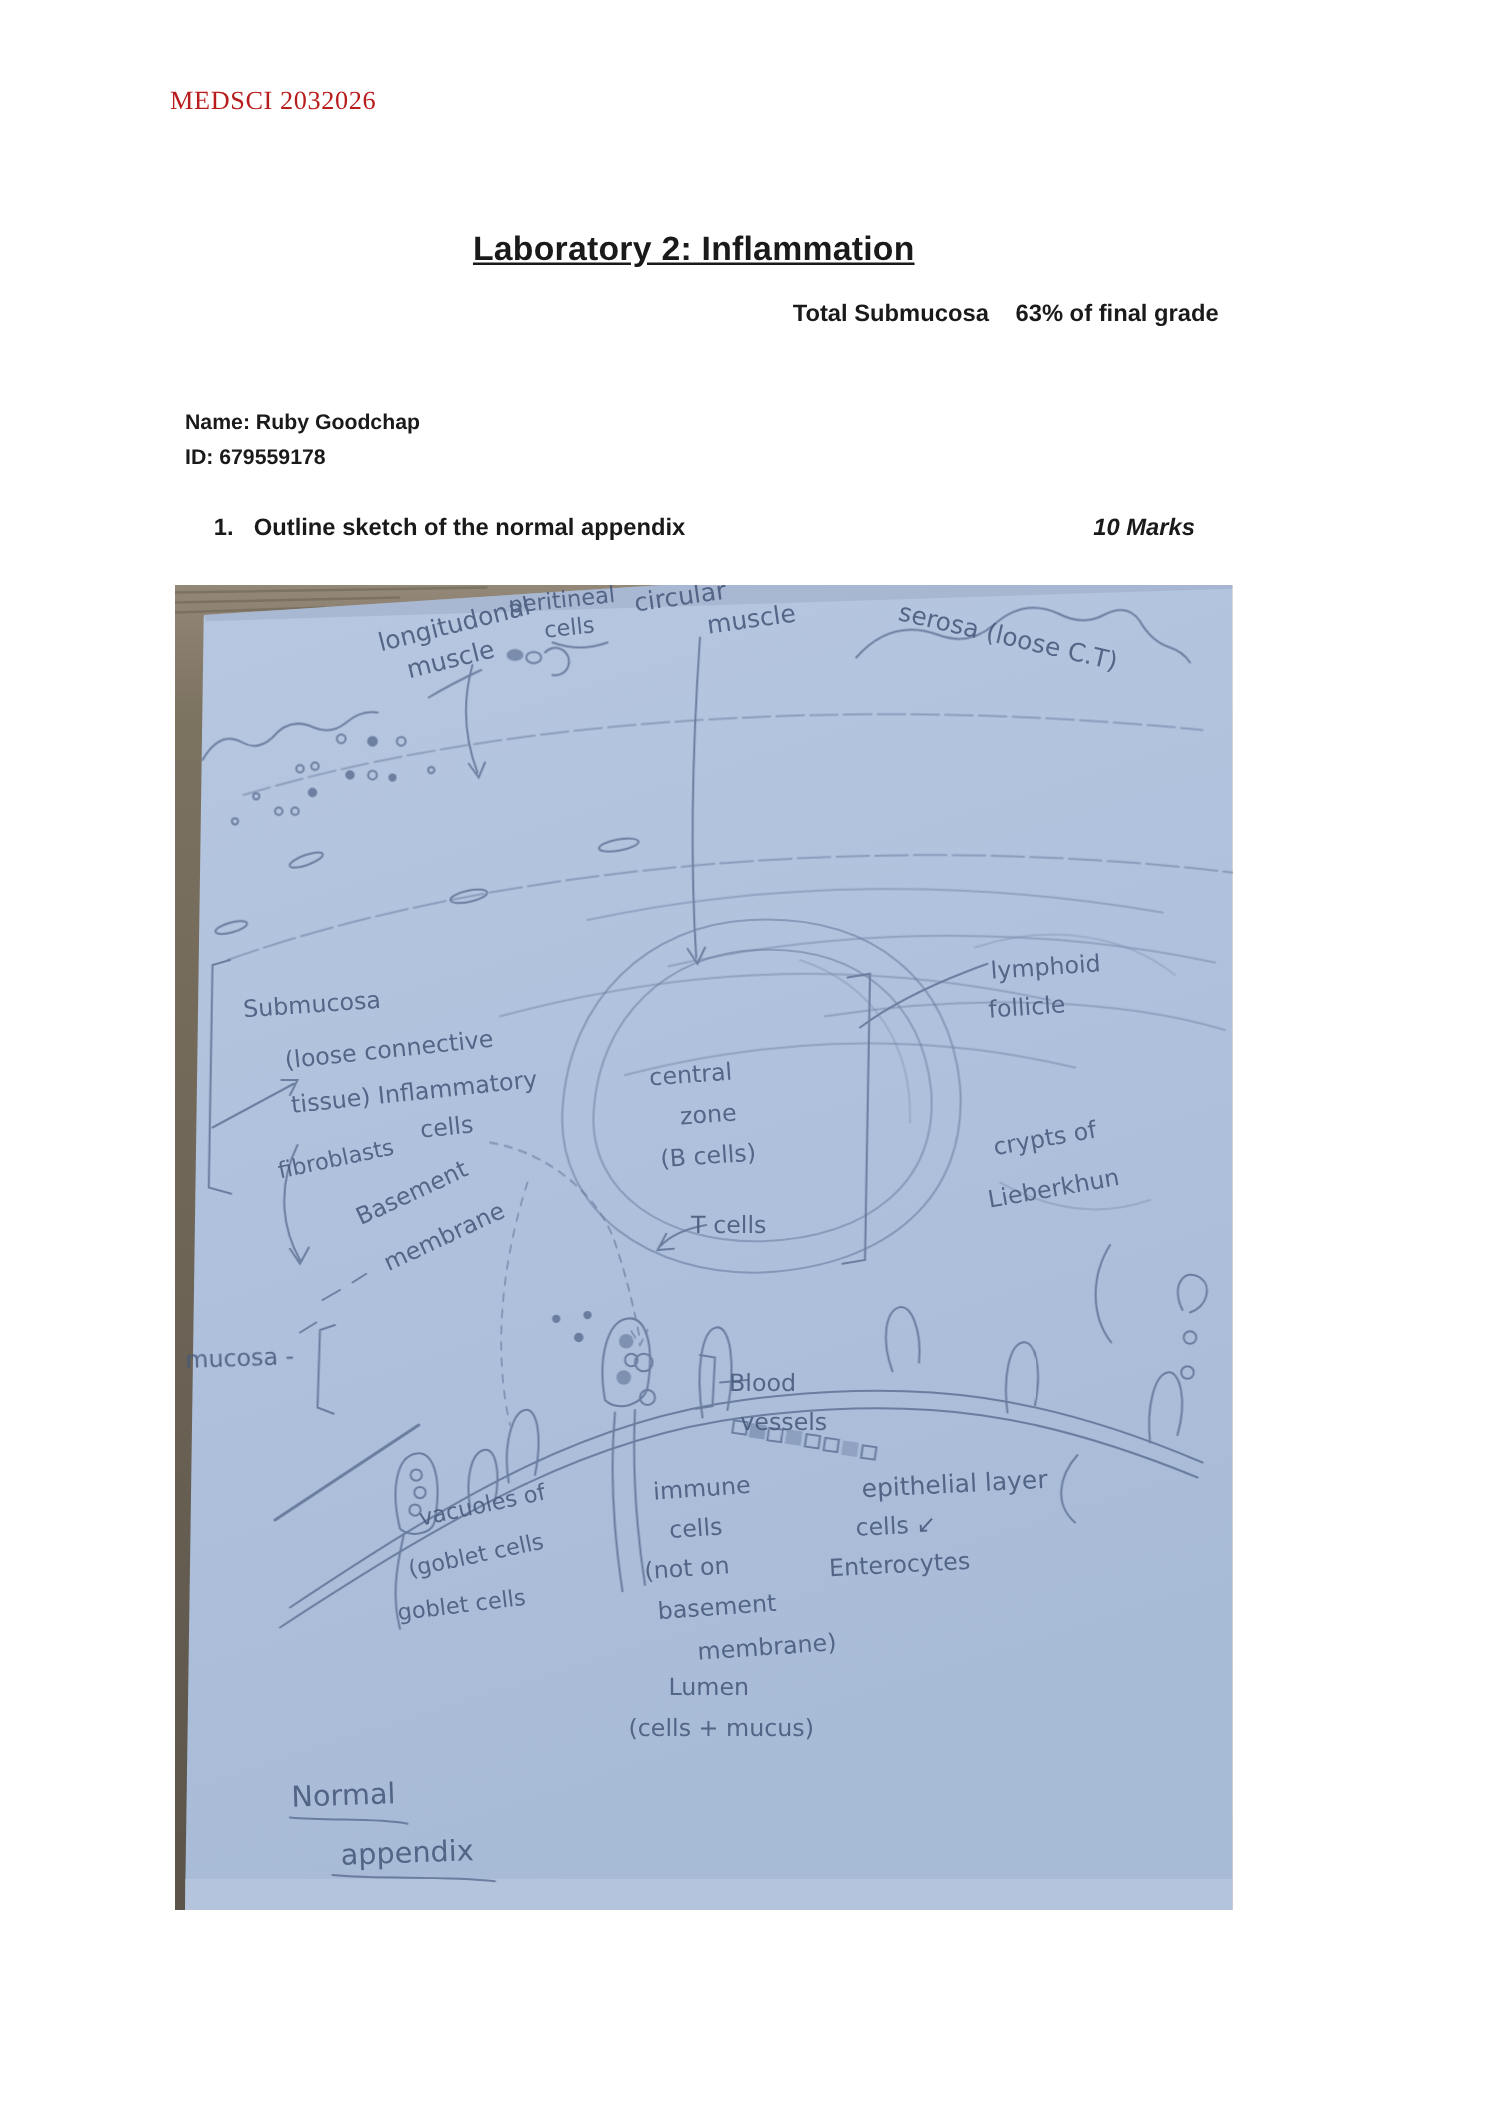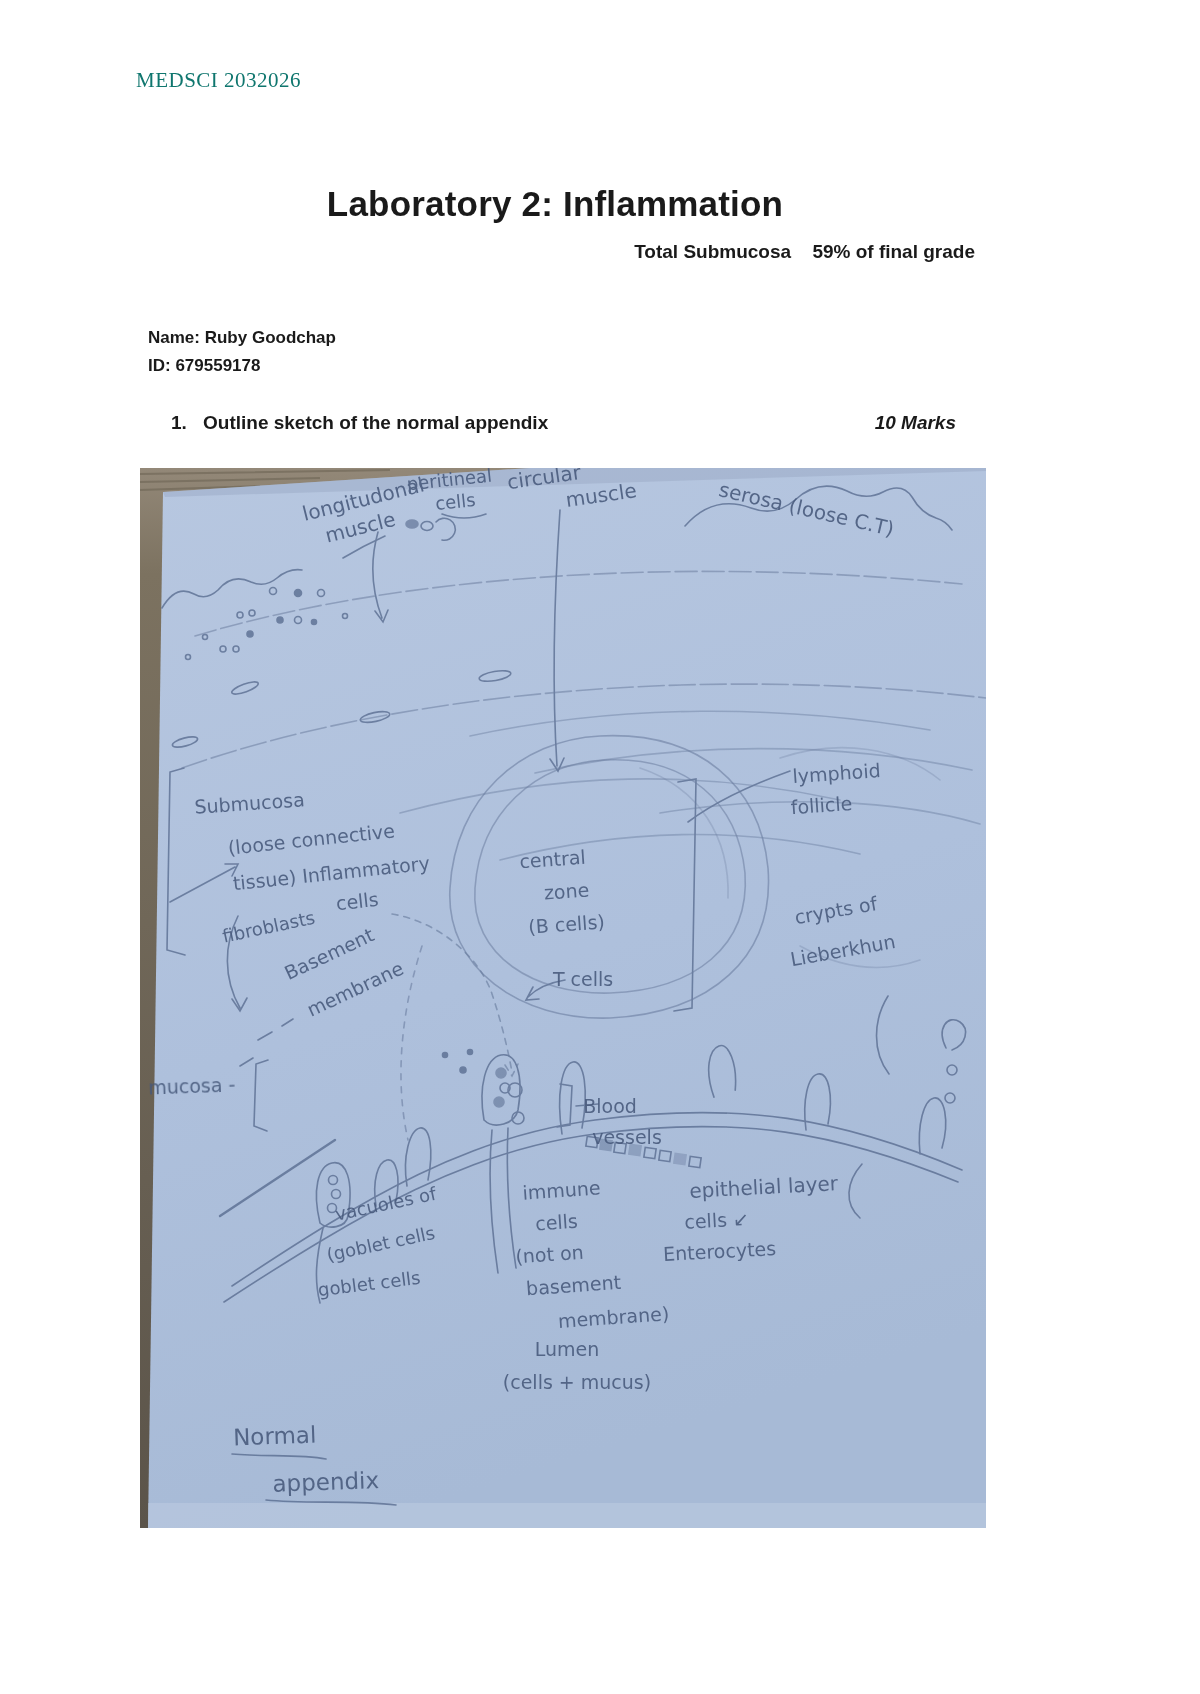--- a/index.html
+++ b/index.html
@@ -1,42 +1,42 @@
 <!DOCTYPE html>
 <html><head>
 <meta charset="utf-8">
 <style>
   html,body{margin:0;padding:0;background:#ffffff;}
   .page{position:relative;width:1200px;height:1694px;background:#ffffff;overflow:hidden;
         font-family:"Liberation Sans",sans-serif;color:#1a1a1a;}
   .course{position:absolute;left:136px;top:68px;font-family:"Liberation Serif",serif;
-          font-size:21px;letter-spacing:.5px;color:#0f766e;}
+          font-size:21px;letter-spacing:.5px;color:#b91c1c;}
   .title{position:absolute;left:305px;top:184px;width:500px;text-align:center;
-         font-size:35px;font-weight:bold;letter-spacing:.2px;}
+         font-size:27px;font-weight:bold;text-decoration:underline;letter-spacing:.2px;}
   .totalline{position:absolute;top:241px;right:225px;font-size:19px;font-weight:bold;}
   .totalline .gap{display:inline-block;width:16px;}
   .infoline{position:absolute;left:148px;font-size:17px;font-weight:bold;}
   .name{top:328px;} .id{top:356px;} .secA{top:384px;}
   .item-num{position:absolute;left:171px;top:412px;font-size:19px;font-weight:bold;}
   .item-txt{position:absolute;left:203px;top:412px;font-size:19px;font-weight:bold;text-align:center;}
   .marks{position:absolute;top:412px;right:244px;font-size:19px;font-weight:bold;font-style:italic;}
   .photo{position:absolute;left:140px;top:468px;width:846px;height:1060px;}
   .hand{font-family:"DejaVu Sans",sans-serif;fill:#47597b;opacity:.88;}
 </style>
 </head>
 <body>
 
 <div class="page">
 
   <div class="course">MEDSCI 2032026</div>
   <div class="title">Laboratory 2: Inflammation</div>
 
   <div class="totalline">
     <span>Total Submucosa</span><span class="gap"></span>
-    <span>59% of final grade</span>
+    <span>63% of final grade</span>
   </div>
 
   <div class="infoline name">Name: Ruby Goodchap</div>
   <div class="infoline id">ID: 679559178</div>
 
   <div class="item-num">1.</div>
   <div class="item-txt">Outline sketch of the normal appendix</div>
   <div class="marks">10 Marks</div>
 
   <div class="photo">

